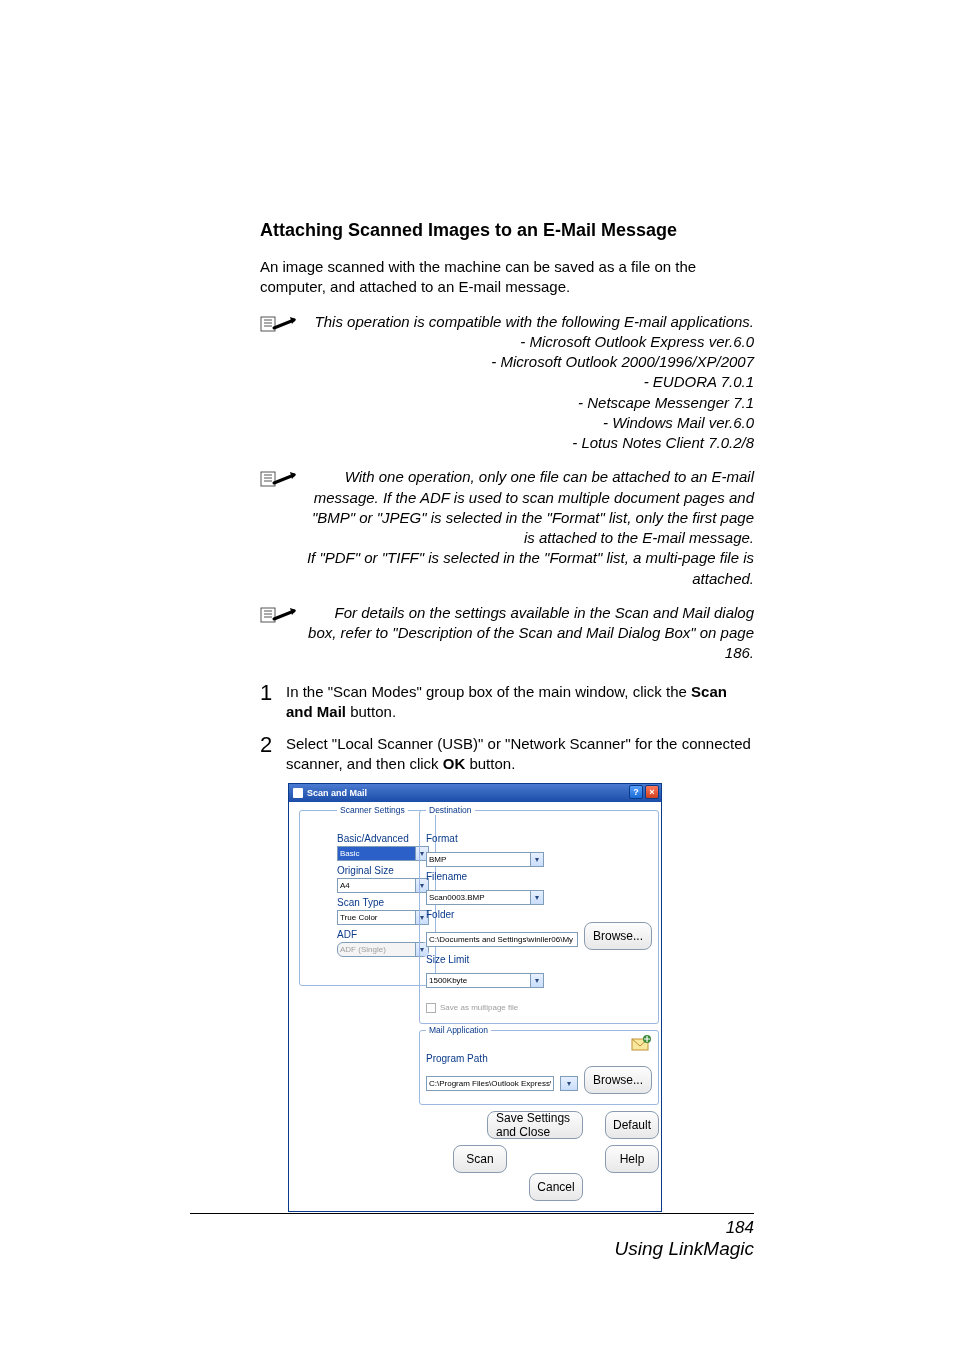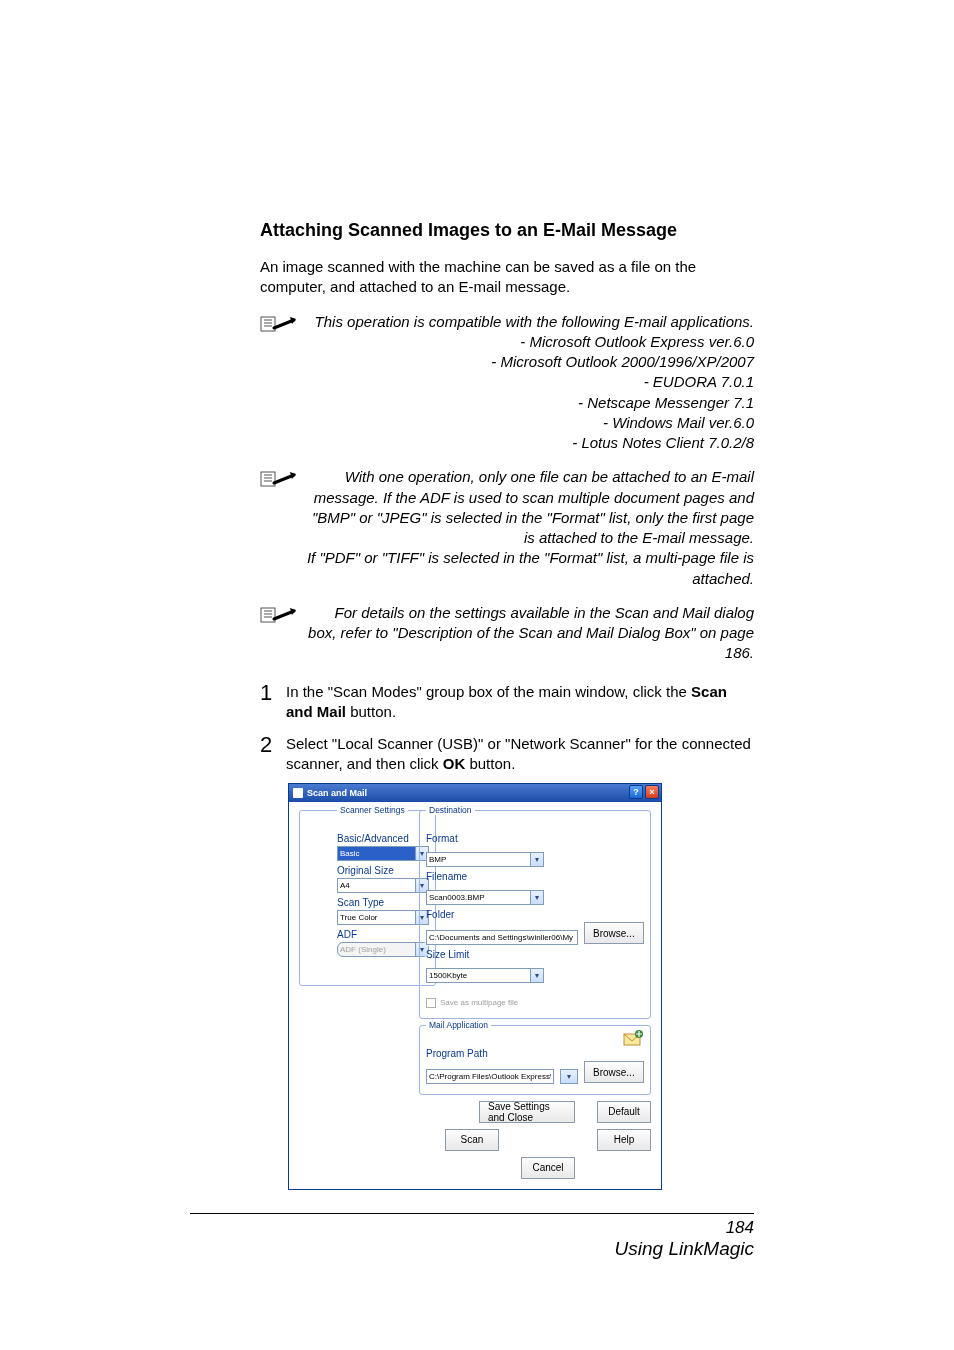--- a/index.html
+++ b/index.html
@@ -39,21 +39,21 @@
   .fld-label { font-size: 10px; color: #0a3a8a; margin: 4px 0 2px 0; display: block; }
 
   .combo, .textbox { height: 15px; border: 1px solid #7f9db9; background: #fff; font-size: 8px; color: #000; padding: 0 2px; display: flex; align-items: center; position: relative; width: 92px; }
   .combo .arrow { position: absolute; right: 0; top: 0; width: 13px; height: 13px; background: linear-gradient(#e7f0ff,#c9ddfb); border-left: 1px solid #7f9db9; color: #2a4a80; font-size: 8px; display:flex; align-items:center; justify-content:center; }
   .combo.disabled { background: #f4f4f4; color: #a0a0a0; border-radius: 6px; }
   .combo.basic-sel { background: #2a60c8; color: #fff; }
 
   .col-right .combo, .col-right .textbox { width: 118px; margin-top: 8px; }
   .folder-row { display: flex; align-items: center; gap: 6px; }
   .folder-row .textbox { width: 152px; }
-  .btn { height: 22px; padding: 0 8px; background: linear-gradient(#fdfdfd,#e8e8e8); border: 1px solid #8a9bb0; border-radius: 0; font-size: 10px; color: #000; display: inline-flex; align-items: center; justify-content: center; }
+  .btn { height: 28px; padding: 0 8px; background: linear-gradient(#fdfdfd,#e8e8e8); border: 1px solid #8a9bb0; border-radius: 8px; font-size: 12px; color: #000; display: inline-flex; align-items: center; justify-content: center; }
 
   .chk-row { display: flex; align-items: center; gap: 4px; margin-top: 15px; color: #a0a0a0; font-size: 8px; }
   .chk { width: 10px; height: 10px; border: 1px solid #b0b0b0; background: #fff; }
 
   .mail-icon { float: right; width: 22px; height: 18px; margin-top: -4px; }
   .prog-row { display: flex; align-items: center; gap: 6px; margin-top: 2px; }
   .prog-row .textbox { width: 128px; }
   .prog-row .combo.small { width: 18px; }
 
   .button-row { display: flex; justify-content: flex-end; gap: 22px; margin-top: 6px; }

